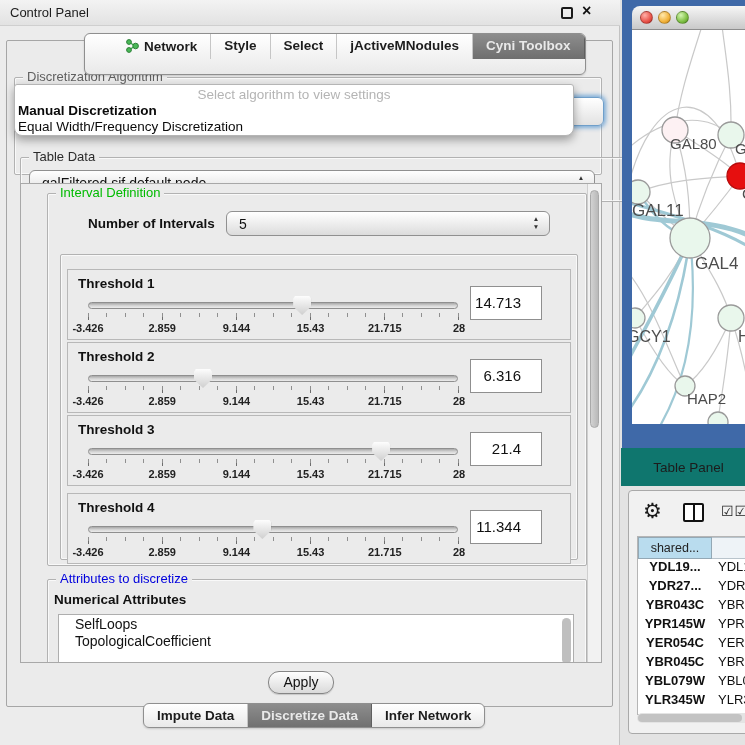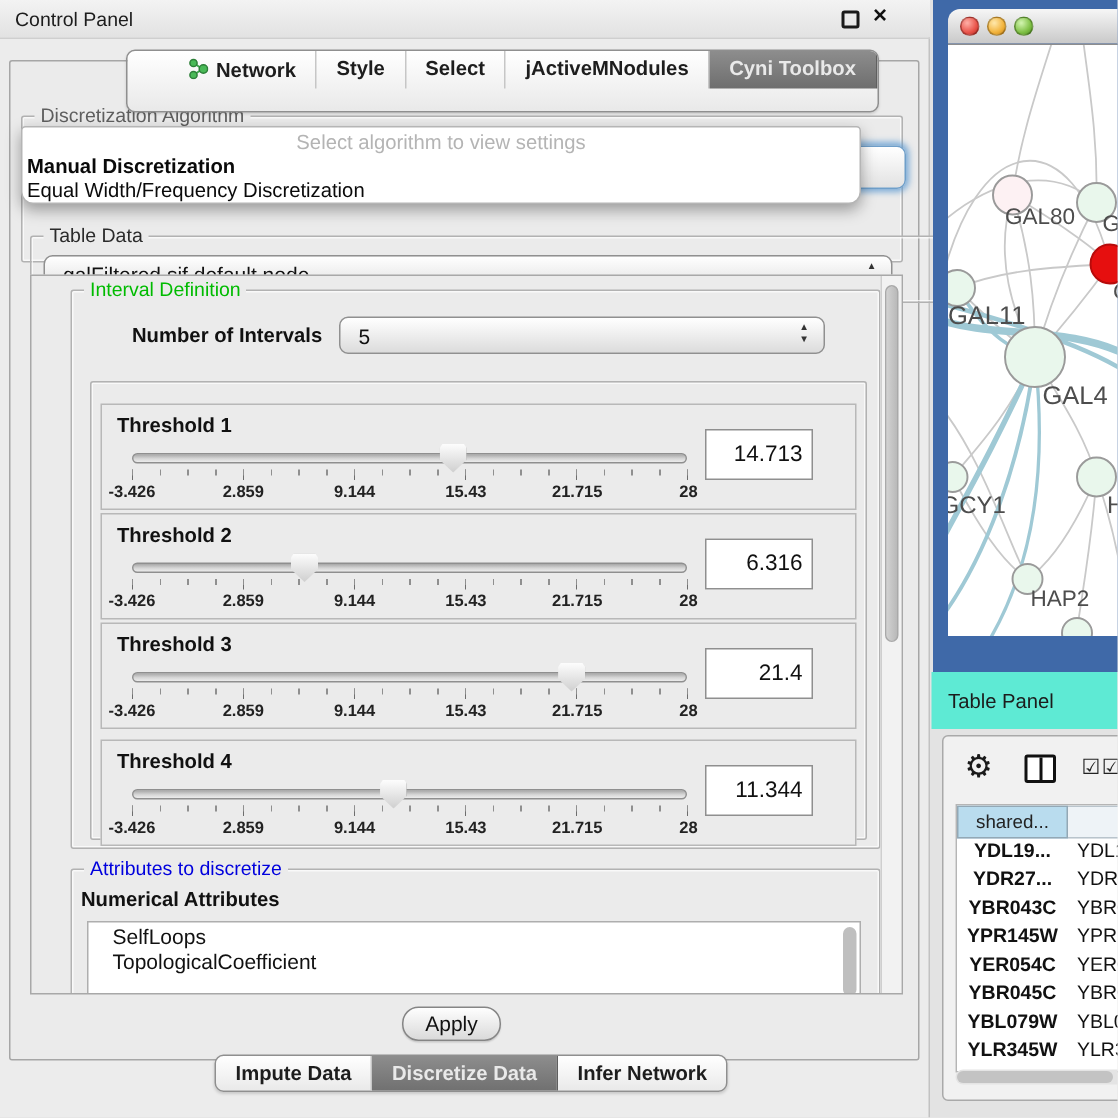--- a/index.html
+++ b/index.html
@@ -62,21 +62,21 @@
            background:linear-gradient(#a8a8a8,#d6d6d6 55%,#ececec); }
   .handle { position:absolute; top:0px; width:18px; height:19px; background:linear-gradient(#fdfdfd,#cfcfcf);
             clip-path:polygon(10% 0,90% 0,100% 14%,100% 55%,50% 100%,0 55%,0 14%); filter:drop-shadow(0 0 1px #777); }
   .ticks-minor { position:absolute; left:0; top:17px; width:371px; height:4px;
     background-image:repeating-linear-gradient(to right,#8f8f8f 0 1px,transparent 1px 18.5px); }
   .ticks-major { position:absolute; left:0; top:17px; width:371px; height:7px;
     background-image:repeating-linear-gradient(to right,#6d6d6d 0 1px,transparent 1px 74px); }
   .axis { position:absolute; left:0; top:26px; width:371px; height:14px; }
   .axis span { position:absolute; transform:translateX(-50%); font-size:11px; font-weight:bold; color:#222; white-space:nowrap; }
   .valbox { position:absolute; left:402px; top:16px; width:72px; height:34px; background:#ffffff; border:1px solid #8f8f8f;
-            font-size:15px; color:#111; text-align:right; line-height:32px; padding-right:6px; }
+            font-size:15px; color:#111; text-align:right; line-height:32px; padding-right:20px; }
 
   
   .attr-list { position:absolute; left:10px; top:34px; width:516px; height:200px; background:#ffffff; border:1px solid #aeaeae; }
   .attr-item { padding:1px 0 1px 16px; font-size:14px; color:#111; height:16.5px; white-space:nowrap; }
   .attr-scroll { position:absolute; right:2px; top:3px; width:9px; height:46px; background:#bfbfbf; border-radius:5px; }
 
   .apply-btn { left:268px; top:671px; width:66px; height:23px; border:1px solid #858585; border-radius:11px;
                background:linear-gradient(#fefefe,#dadada); font-size:14px; color:#111; text-align:center; line-height:21px;
                box-shadow:0 1px 1px rgba(0,0,0,0.15); z-index:9; }
 
@@ -86,21 +86,21 @@
   
   .net-frame { left:622px; top:0; width:130px; height:448px; background:#3f69a8; }
   .mac-titlebar { left:632px; top:6px; width:120px; height:24px; background:linear-gradient(#f6f6f6,#c9c9c9);
                   border-bottom:1px solid #8d8d8d; border-radius:8px 0 0 0; }
   .light { position:absolute; top:5px; width:13px; height:13px; border-radius:50%; border:1px solid rgba(0,0,0,0.25); }
   .light.red    { left:8px;  background:radial-gradient(circle at 35% 30%, #ffb0a8, #e9544a 60%, #b0251e); }
   .light.yellow { left:26px; background:radial-gradient(circle at 35% 30%, #ffe9ad, #f2b33c 60%, #c07f12); }
   .light.green  { left:44px; background:radial-gradient(circle at 35% 30%, #d4f6b2, #7fc045 60%, #4c8a1d); }
   .net-canvas { left:632px; top:30px; width:120px; height:394px; background:#ffffff; overflow:hidden; }
 
-  .tablepanel-titlebar { left:621px; top:448px; width:124px; height:38px; background:#5eead4; }
+  .tablepanel-titlebar { left:621px; top:448px; width:124px; height:38px; background:#0f766e;text-align:center; }
   .tablepanel-title { left:632px; top:460px; font-size:13.5px; color:#1c1c1c; }
   .table-panel { left:628px; top:490px; width:140px; height:244px; background:#f1f1f1; border:1px solid #a9a9a9; border-radius:4px; }
   .gear-ico { position:absolute; left:14px; top:8px; font-size:21px; color:#1a1a1a; }
   .col-ico { position:absolute; left:54px; top:12px; width:21px; height:19px; border:2px solid #111; border-radius:2px; background:#fff; }
   .col-ico::after { content:""; position:absolute; left:8px; top:0; width:2px; height:15px; background:#111; }
   .chk-icos { position:absolute; left:92px; top:12px; font-size:14px; color:#222; letter-spacing:1px; white-space:nowrap; }
   .net-table { position:absolute; left:8px; top:45px; width:130px; height:179px; background:#ffffff; border:1px solid #b5b5b5; overflow:hidden; }
   .t-header { display:flex; height:22px; }
   .t-header .h1 { width:74px; background:#b9dcee; border:1px solid #93a8b5; font-size:12.5px; color:#222; text-align:center; line-height:20px; }
   .t-header .h2 { flex:1; background:#eef3f7; border:1px solid #b9c4cc; border-left:none; font-size:12.5px; color:#222; text-align:right; padding-right:3px; line-height:20px; }

